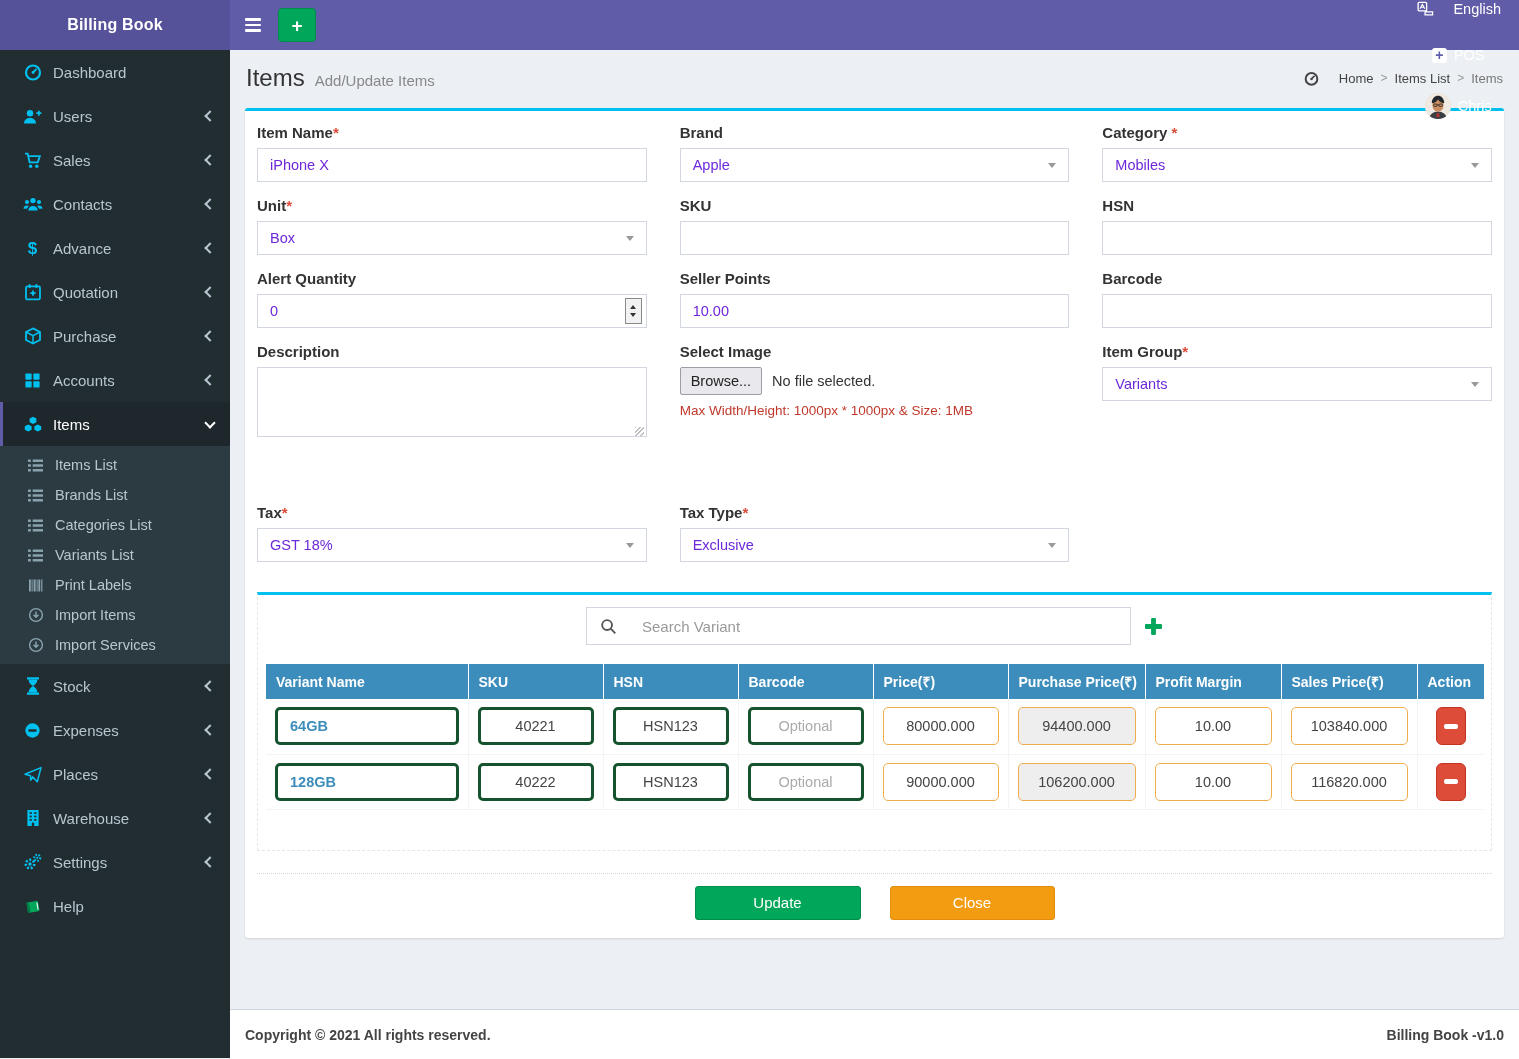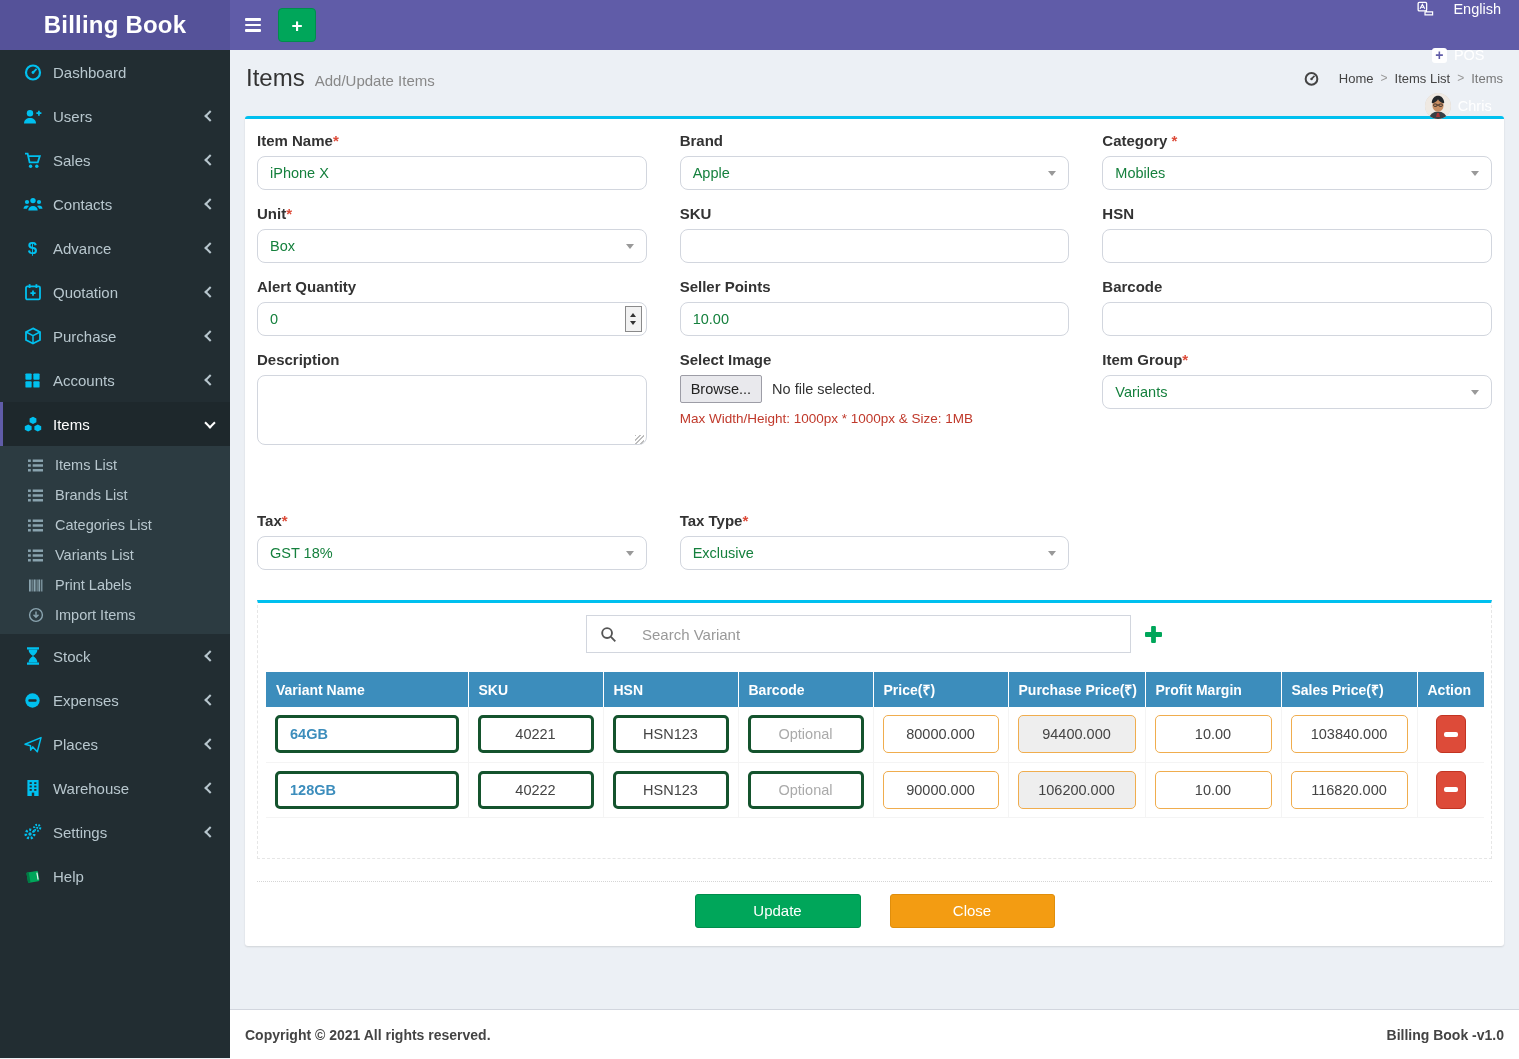--- a/index.html
+++ b/index.html
@@ -4,21 +4,21 @@
 <style>
   * { box-sizing: border-box; }
   html,body { margin:0; padding:0; }
   body {
     width:1519px; height:1059px; position:relative; overflow:hidden;
     font-family:"Liberation Sans", sans-serif;
     background:#ecf0f5; color:#333;
   }
   
   .navbar { position:absolute; top:0; left:0; right:0; height:50px; background:#605ca8; display:flex; align-items:stretch; z-index:10; }
-  .logo { width:230px; background:#555299; color:#fff; font-size:24px; font-weight:bold; display:flex; align-items:center; justify-content:center; letter-spacing:.2px; cursor:pointer; }
+  .logo { width:230px; background:#555299; color:#fff; font-size:16px; font-weight:bold; display:flex; align-items:center; justify-content:center; letter-spacing:.2px; cursor:pointer; }
   .hamburger { width:46px; display:flex; flex-direction:column; align-items:center; justify-content:center; gap:3px; cursor:pointer; }
   .hamburger span { width:16px; height:2.6px; background:#fff; border-radius:1px; }
   .add-btn { width:38px; height:34px; margin:8px 0 0 2px; background:#00a65a; border:1px solid #008d4c; border-radius:4px; color:#fff; font-size:19px; font-weight:bold; line-height:1; cursor:pointer; padding:0; }
   .nav-right { margin-left:auto; display:flex; align-items:center; gap:30px; padding-right:18px; color:#fff; font-size:14.5px;flex-direction:column; }
   .nav-item { display:flex; align-items:center; gap:7px; cursor:pointer; }
   .pos-box { width:15px; height:15px; background:#fff; border-radius:3px; display:flex; align-items:center; justify-content:center; color:#605ca8; font-weight:bold; font-size:14px; line-height:1; }
   .avatar { width:26px; height:26px; border-radius:50%; overflow:hidden; background:#ded9d2; flex:0 0 auto; }
 
   
   .sidebar { position:absolute; top:50px; left:0; bottom:1px; width:230px; background:#222d32; z-index:5; }
@@ -40,27 +40,27 @@
   .content { position:absolute; top:50px; left:230px; right:0; bottom:50px; overflow:hidden; }
   .content-header { display:flex; align-items:center; justify-content:space-between; padding:14px 16px 8px 16px; }
   .page-title { display:flex; align-items:baseline; gap:10px; }
   .page-title h1 { margin:0; font-size:24px; font-weight:500; color:#333; }
   .page-title .sub { font-size:15px; color:#888; }
   .breadcrumb { display:flex; align-items:center; gap:7px; font-size:13px; color:#444; }
   .breadcrumb .sep { color:#999; font-size:12px; }
   .breadcrumb .crumb { cursor:pointer; }
   .breadcrumb .current { color:#777; cursor:default; }
 
-  .box { margin:16px 15px; background:#fff; border-top:3px solid #00c0ef; border-radius:3px; box-shadow:0 1px 2px rgba(0,0,0,.12); padding:13px 12px 18px 12px; }
+  .box { margin:8px 15px; background:#fff; border-top:3px solid #00c0ef; border-radius:3px; box-shadow:0 1px 2px rgba(0,0,0,.12); padding:13px 12px 18px 12px; }
 
   .form-grid { display:grid; grid-template-columns:1fr 1fr 1fr; column-gap:33px; }
   .form-group { margin-bottom:15px; position:relative; }
   .form-group label { display:block; font-size:15px; font-weight:bold; color:#333; margin-bottom:7px; }
   .req { color:#dd4b39; }
-  .form-control { width:100%; height:34px; border:1px solid #d2d6de; border-radius:8px; padding:6px 12px; font-size:14.5px; color:#15803d; background:#fff; font-family:"Liberation Sans", sans-serif; }
+  .form-control { width:100%; height:34px; border:1px solid #d2d6de; border-radius:0; padding:6px 12px; font-size:14.5px; color:#6d28d9; background:#fff; font-family:"Liberation Sans", sans-serif; }
   .select-display { display:flex; align-items:center; cursor:pointer; position:relative; }
   .caret { position:absolute; right:12px; top:50%; margin-top:-2px; width:0; height:0; border-left:4.5px solid transparent; border-right:4.5px solid transparent; border-top:5px solid #999; }
   .num-wrap { position:relative; }
   .spinner { position:absolute; right:5px; top:50%; transform:translateY(-50%); width:17px; height:26px; background:#f2f2f2; border:1px solid #8a8a8a; display:flex; flex-direction:column; align-items:center; justify-content:center; gap:4px; cursor:pointer; }
   .spin-up { width:0; height:0; border-left:3.6px solid transparent; border-right:3.6px solid transparent; border-bottom:4.5px solid #333; }
   .spin-dn { width:0; height:0; border-left:3.6px solid transparent; border-right:3.6px solid transparent; border-top:4.5px solid #333; }
   .ta-wrap { position:relative; }
   textarea.form-control { height:70px; resize:none; padding-top:8px; }
   .grip { position:absolute; right:3px; bottom:5px; width:9px; height:9px; background:repeating-linear-gradient(-45deg, transparent 0 2px, #bdbdbd 2px 3.2px); cursor:nwse-resize; }
   .file-row { display:flex; align-items:center; gap:10px; margin-top:2px; }
@@ -319,20 +319,29 @@
       <span>Print Labels</span>
     </div>
     <div class="sub-item">
       <span class="icon gi">
           <svg width="16" height="16" viewBox="0 0 18 18">
             <circle cx="9" cy="9" r="7.2" fill="none" stroke="currentColor" stroke-width="1.6"></circle>
             <path d="M9 5v6 M6.2 8.8 9 11.6 11.8 8.8" fill="none" stroke="currentColor" stroke-width="1.6"></path>
           </svg>
         </span>
       <span>Import Items</span>
+    </div>
+    <div class="sub-item">
+      <span class="icon gi">
+          <svg width="16" height="16" viewBox="0 0 18 18">
+            <circle cx="9" cy="9" r="7.2" fill="none" stroke="currentColor" stroke-width="1.6"></circle>
+            <path d="M9 5v6 M6.2 8.8 9 11.6 11.8 8.8" fill="none" stroke="currentColor" stroke-width="1.6"></path>
+          </svg>
+        </span>
+      <span>Import Services</span>
     </div>
   </div>
   <div class="side-item">
     <span class="icon ci">
         <svg width="16" height="18" viewBox="0 0 16 18">
           <path d="M2 1.4h12 M2 16.6h12" stroke="currentColor" stroke-width="2.2"></path>
           <path d="M3.6 2.4c0 3.4 1.9 4.7 4.4 6.6-2.5 1.9-4.4 3.2-4.4 6.6h8.8c0-3.4-1.9-4.7-4.4-6.6 2.5-1.9 4.4-3.2 4.4-6.6z" fill="currentColor"></path>
         </svg>
       </span>
     <span>Stock</span>

